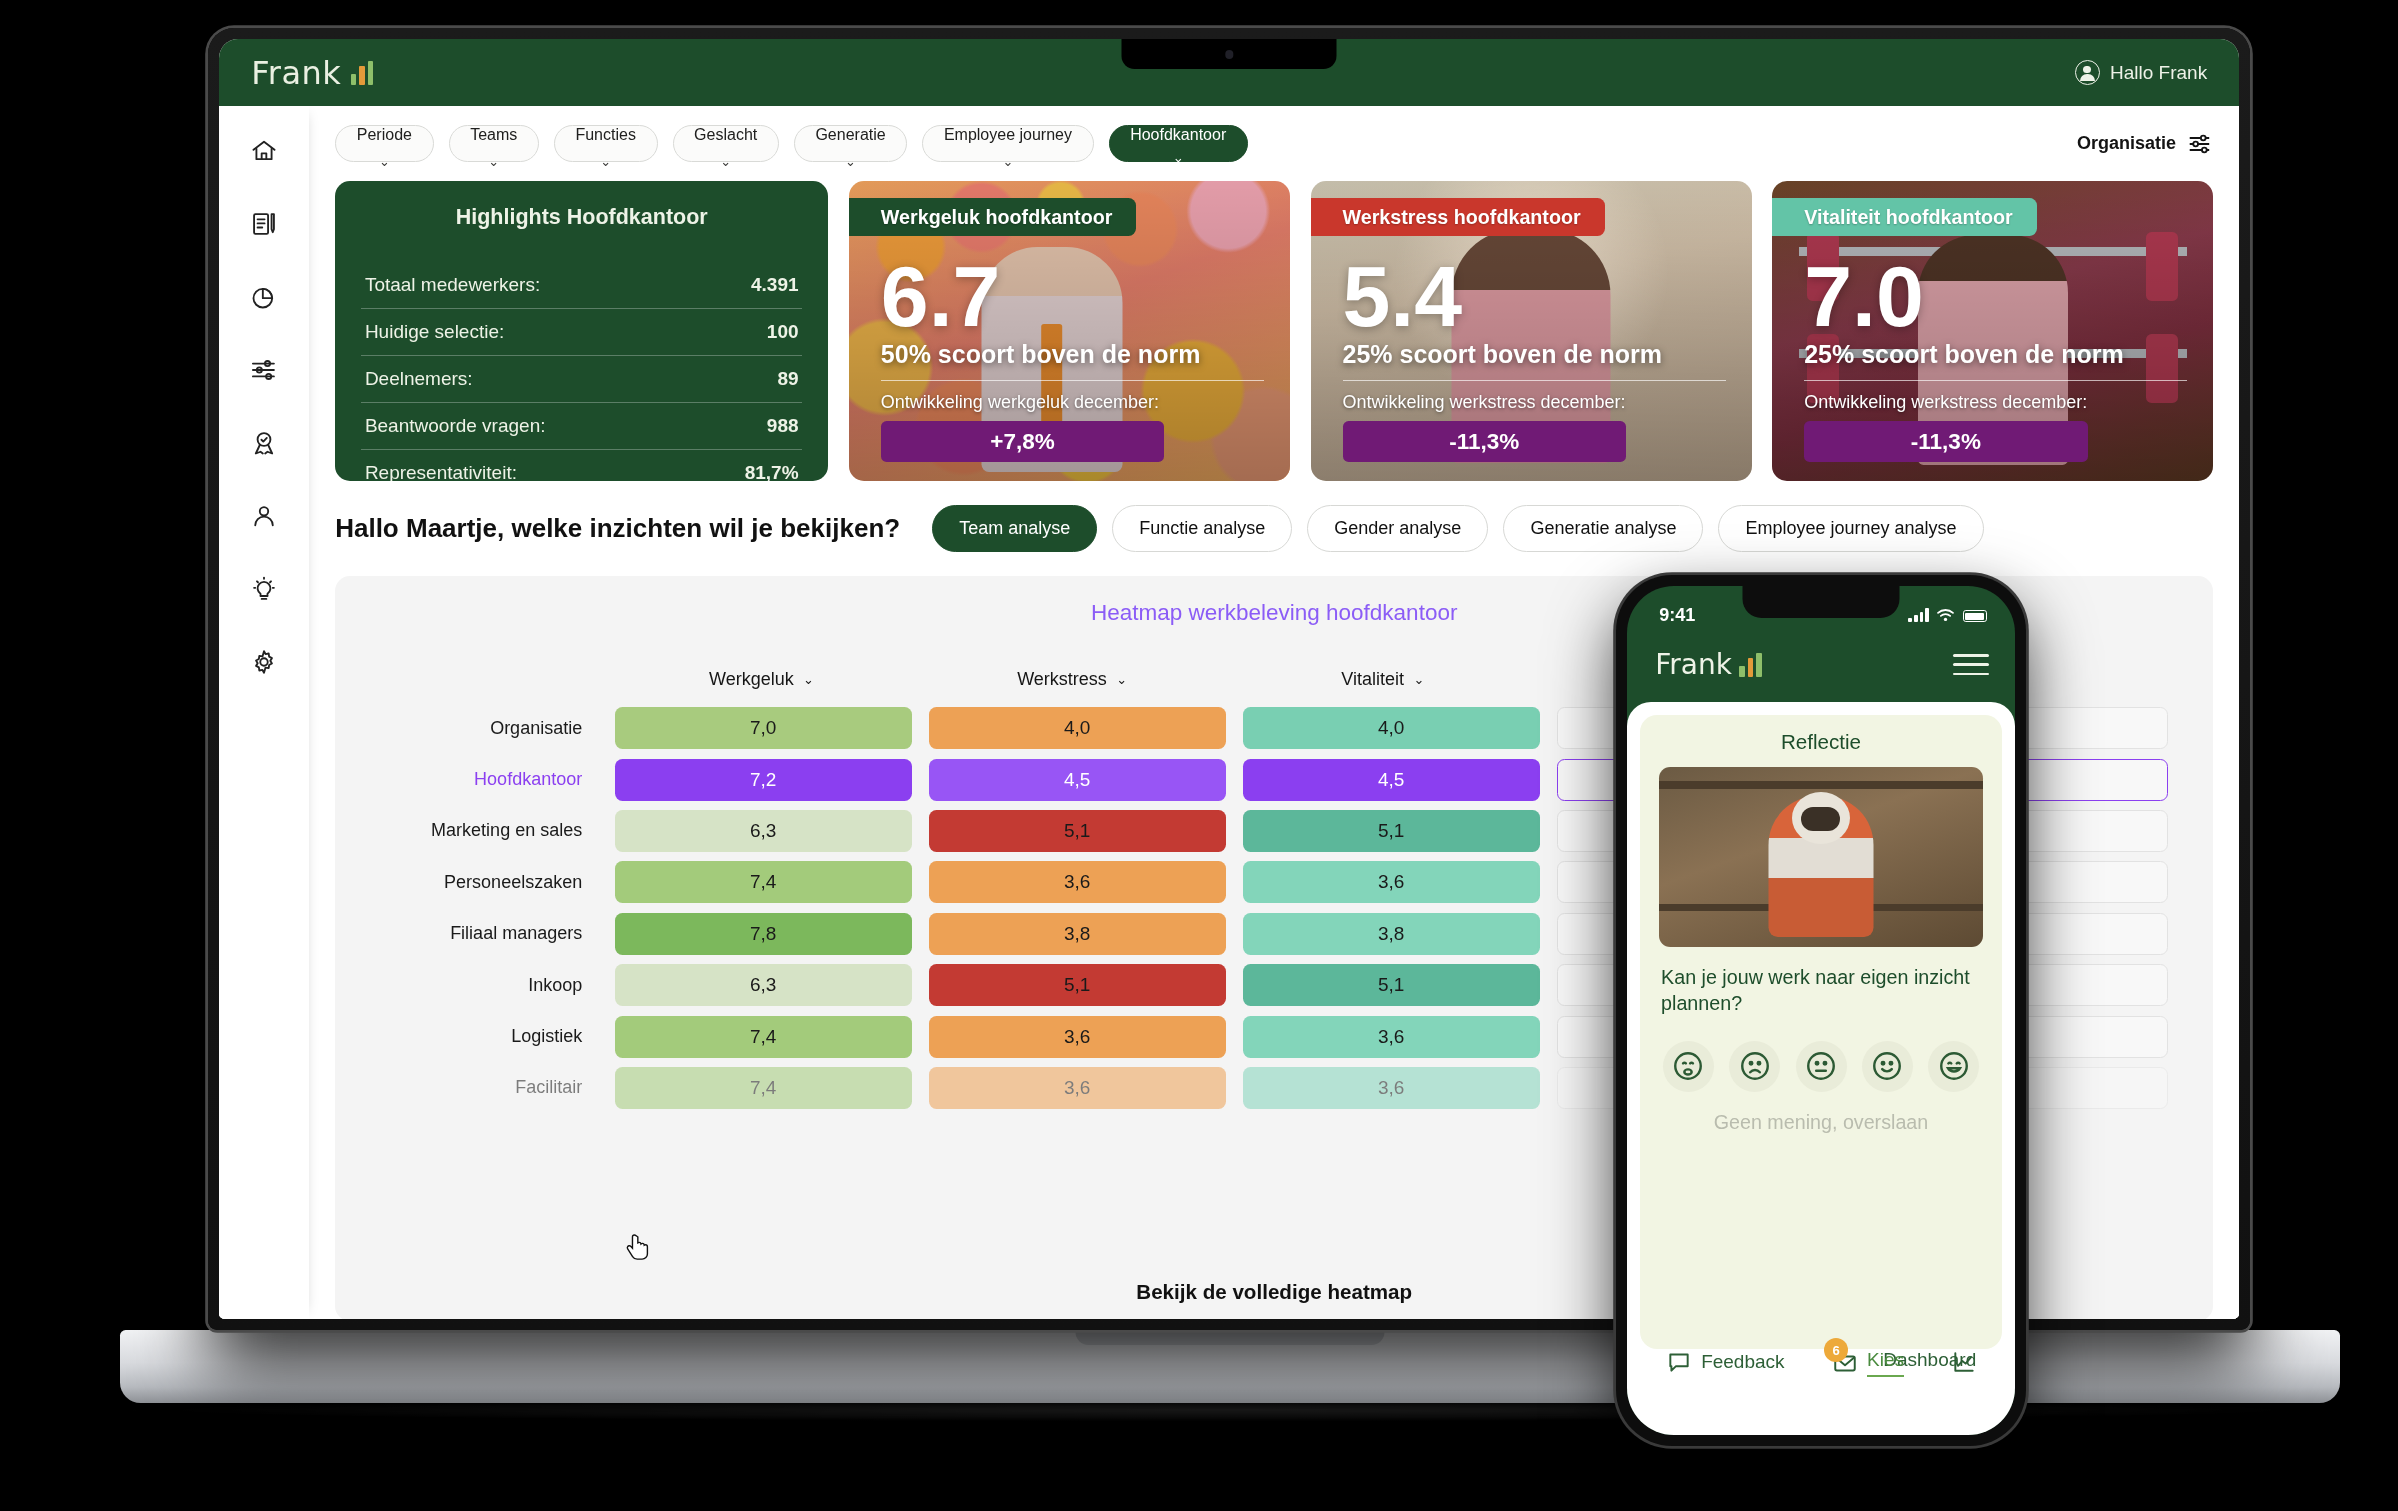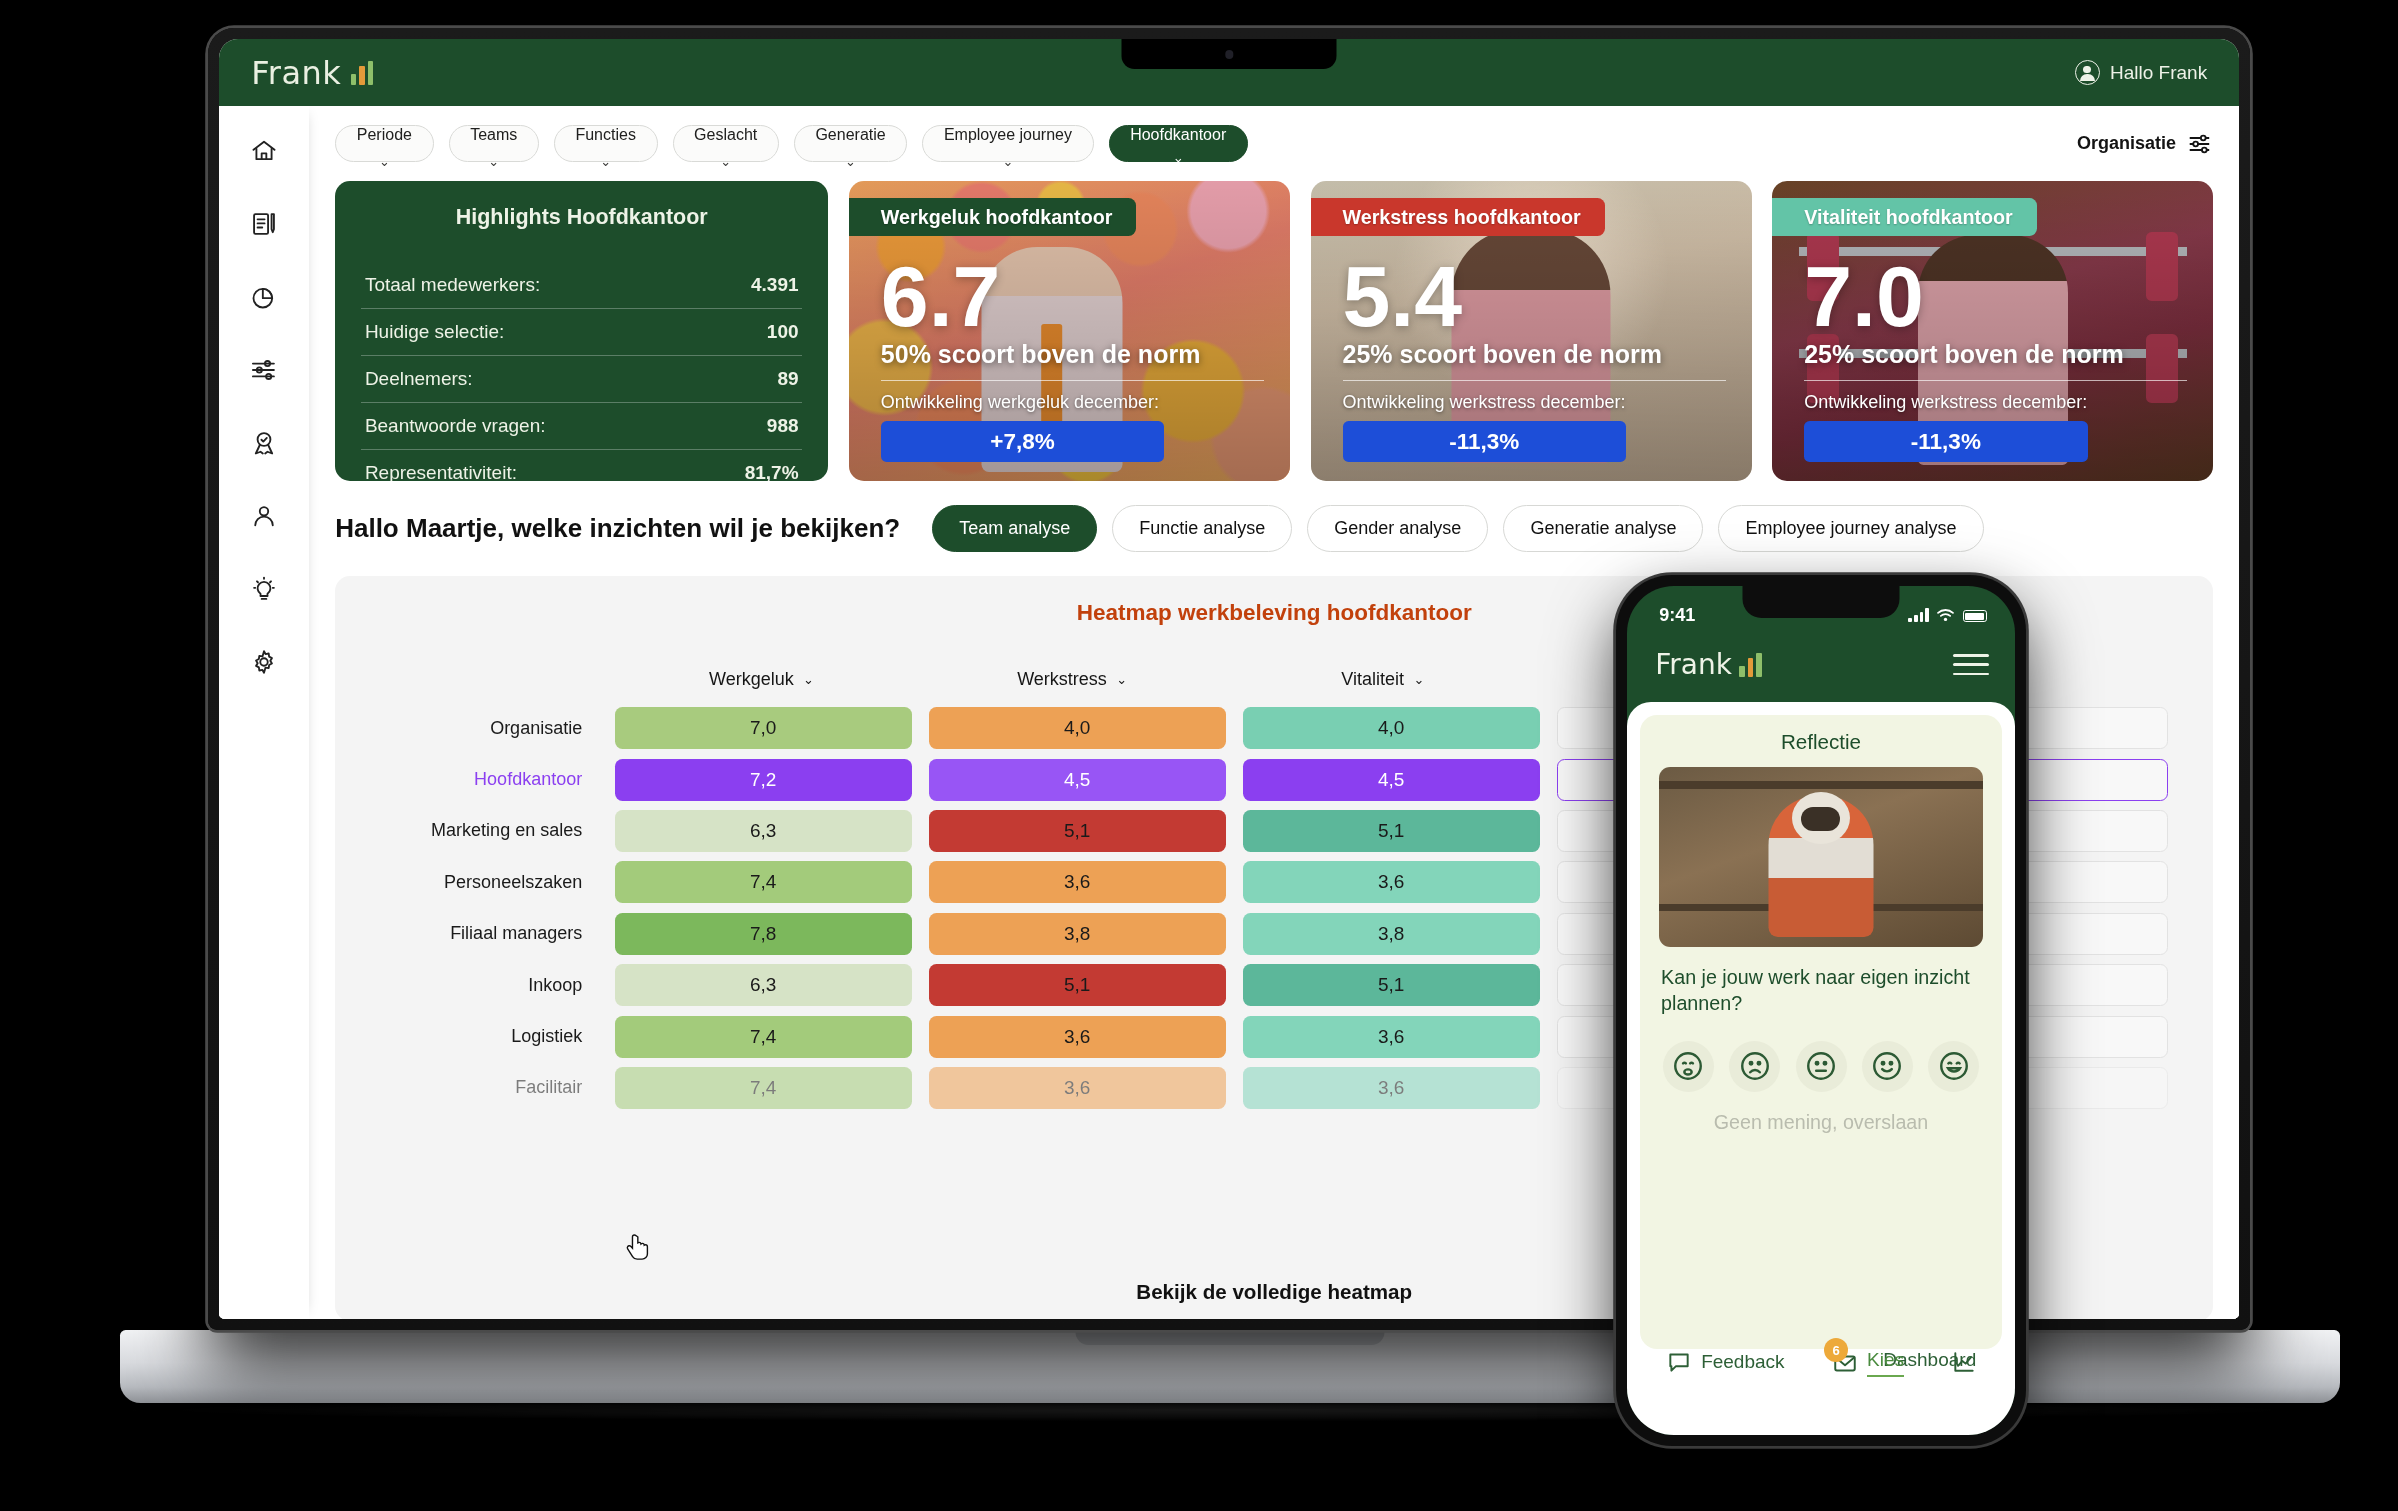--- a/index.html
+++ b/index.html
@@ -112,21 +112,21 @@
      background:linear-gradient(180deg, rgba(0,0,0,.06) 0%, rgba(0,0,0,.18) 55%, rgba(0,0,0,.3) 100%); }
   .mbadge{ position:absolute; top:17px; left:0; padding:7.5px 24px 7.5px 32px;
     border-radius:0 7.5px 7.5px 0; font-size:19.7px; font-weight:bold; z-index:3;
     text-shadow:0 0.9px 1.9px rgba(0,0,0,.25); }
   .mbody{ position:absolute; left:32px; right:26px; bottom:19px; z-index:3; }
   .mscore{ font-size:86px; font-weight:bold; line-height:.95; margin-bottom:1.9px;
            text-shadow:0 1.9px 9.4px rgba(0,0,0,.3); }
   .mnorm{ font-size:25px; font-weight:bold; text-shadow:0 1.9px 7.5px rgba(0,0,0,.5); }
   .mdiv{ height:0.9px; background:rgba(255,255,255,.65); margin:11.2px 0 11.2px; }
   .mlabel{ font-size:18px; margin-bottom:8.4px; text-shadow:0 0.9px 3.7px rgba(0,0,0,.5); }
-  .mpill{ height:41px; width:74%; border-radius:5.6px; background:#1d4ed8; color:#fff;
+  .mpill{ height:41px; width:74%; border-radius:5.6px; background:#701a75; color:#fff;
           display:flex; align-items:center; justify-content:center;
           font-size:22.5px; font-weight:bold; }
 
   
   .ph1{ background:
       radial-gradient(circle at 14% 22%, #f5a03c 7%, transparent 8%),
       radial-gradient(circle at 30% 12%, #ef7f6f 8%, transparent 9%),
       radial-gradient(circle at 48% 8%, #f2c04a 6%, transparent 7%),
       radial-gradient(circle at 66% 16%, #ef8a5f 9%, transparent 10%),
       radial-gradient(circle at 86% 10%, #f0a5b2 8%, transparent 9%),
@@ -162,21 +162,21 @@
   .analysis{ display:flex; align-items:center; gap:15px; margin-bottom:24px; }
   .greet{ font-size:26px; font-weight:bold; color:#111; margin-right:17px; white-space:nowrap; }
   .tab{ height:47px; padding:0 26px; border-radius:24px; border:1.4px solid #d7d8d5;
         background:#fff; font-size:18px; color:#111; display:flex; align-items:center;
         white-space:nowrap; cursor:pointer; }
   .tab.sel{ background:#1d4d2b; border-color:#1d4d2b; color:#fff; }
 
   
   .panel{ background:#f4f4f4; border-radius:15px; padding:24px 0 19px 0;
           position:relative; overflow:hidden; height:745px; }
-  .panel-title{ text-align:center; font-size:22.5px; font-weight:bold; color:#c2410c;
+  .panel-title{ text-align:center; font-size:22.5px; font-weight:normal; color:#8b5cf6;
                 margin-bottom:43px; }
   .hm{ padding:0 37px; }
   .hm-head{ display:flex; align-items:center; margin-bottom:17px; }
   .hm-head .lbl-col{ width:234px; flex:none; }
   .hm-head .hcell{ flex:1; text-align:center; font-size:18px; color:#161616;
                    display:flex; align-items:center; justify-content:center; gap:9.4px;
                    cursor:pointer; }
   .hm-head .hcell .cv{ font-size:13px; }
   .hm-row{ display:flex; align-items:center; margin-bottom:9.4px; }
   .row-label{ width:234px; flex:none; text-align:right; padding-right:24px;

